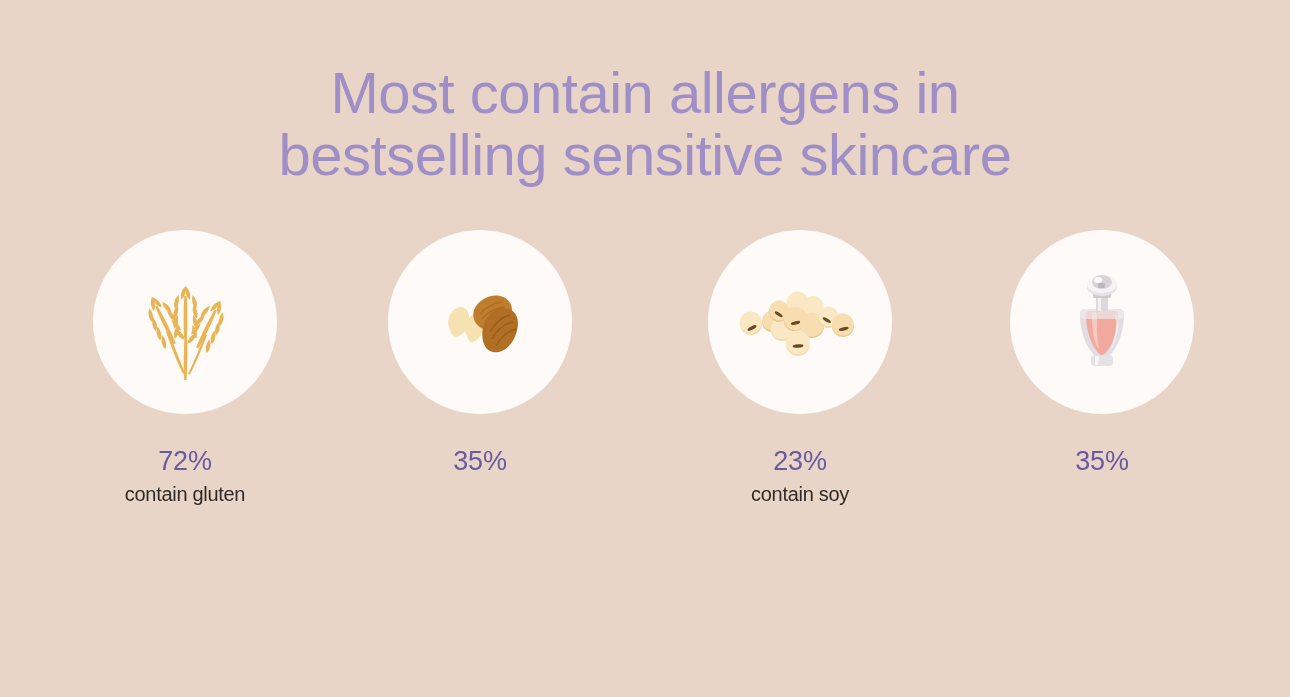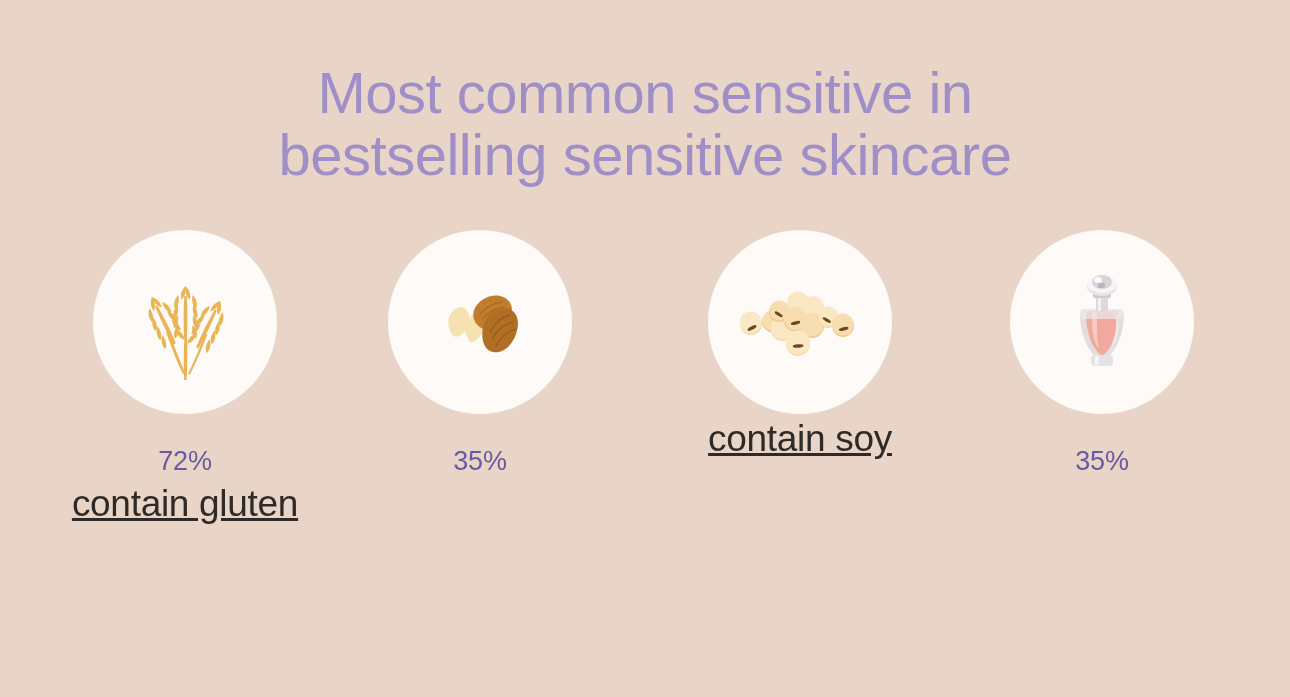--- a/index.html
+++ b/index.html
@@ -69,32 +69,31 @@
     margin-top: 30px;
     color: #6a5aa0;
     font-size: 27px;
     font-weight: 400;
     line-height: 1.28;
     letter-spacing: -0.2px;
   }
   .caption {
     margin-top: 3px;
     color: #2f2a28;
-    font-size: 37px;
+    font-size: 20px;
     font-weight: 400;
     line-height: 1.2;
     letter-spacing: -0.3px;
     white-space: pre-line;
-    text-decoration: underline;
   }
 </style>
 </head>
 <body>
 
-<div class="title">Most common sensitive in
+<div class="title">Most contain allergens in
 bestselling sensitive skincare</div>
 
 <div class="columns">
 
   <div class="col col-0">
     <div class="disc">
       <span>
         <svg width="120" height="120" viewBox="0 0 120 120">
           <g fill="#e8b456">
 
@@ -241,20 +240,21 @@
 
             <g transform="translate(63,82) rotate(4)">
               <circle r="12" fill="#f2d9a8"></circle>
               <circle r="12" cy="-1.5" fill="#fae8c4"></circle>
               <ellipse cx="0" cy="2" rx="5.4" ry="1.8" fill="#6b4a22" transform="rotate(-8)"></ellipse>
             </g>
           </g>
         </svg>
       </span>
     </div>
+    <div class="pct">23%</div>
     <div class="caption">contain soy</div>
   </div>
 
   <div class="col col-3">
     <div class="disc">
       <span>
         <svg width="120" height="120" viewBox="0 0 120 120">
 
           <path d="M38 52 C38 49 40 47 43 47 L77 47 C80 47 82 49 82 52
                    C82 64 79 78 72 88 C68 94 64 97 60 97

